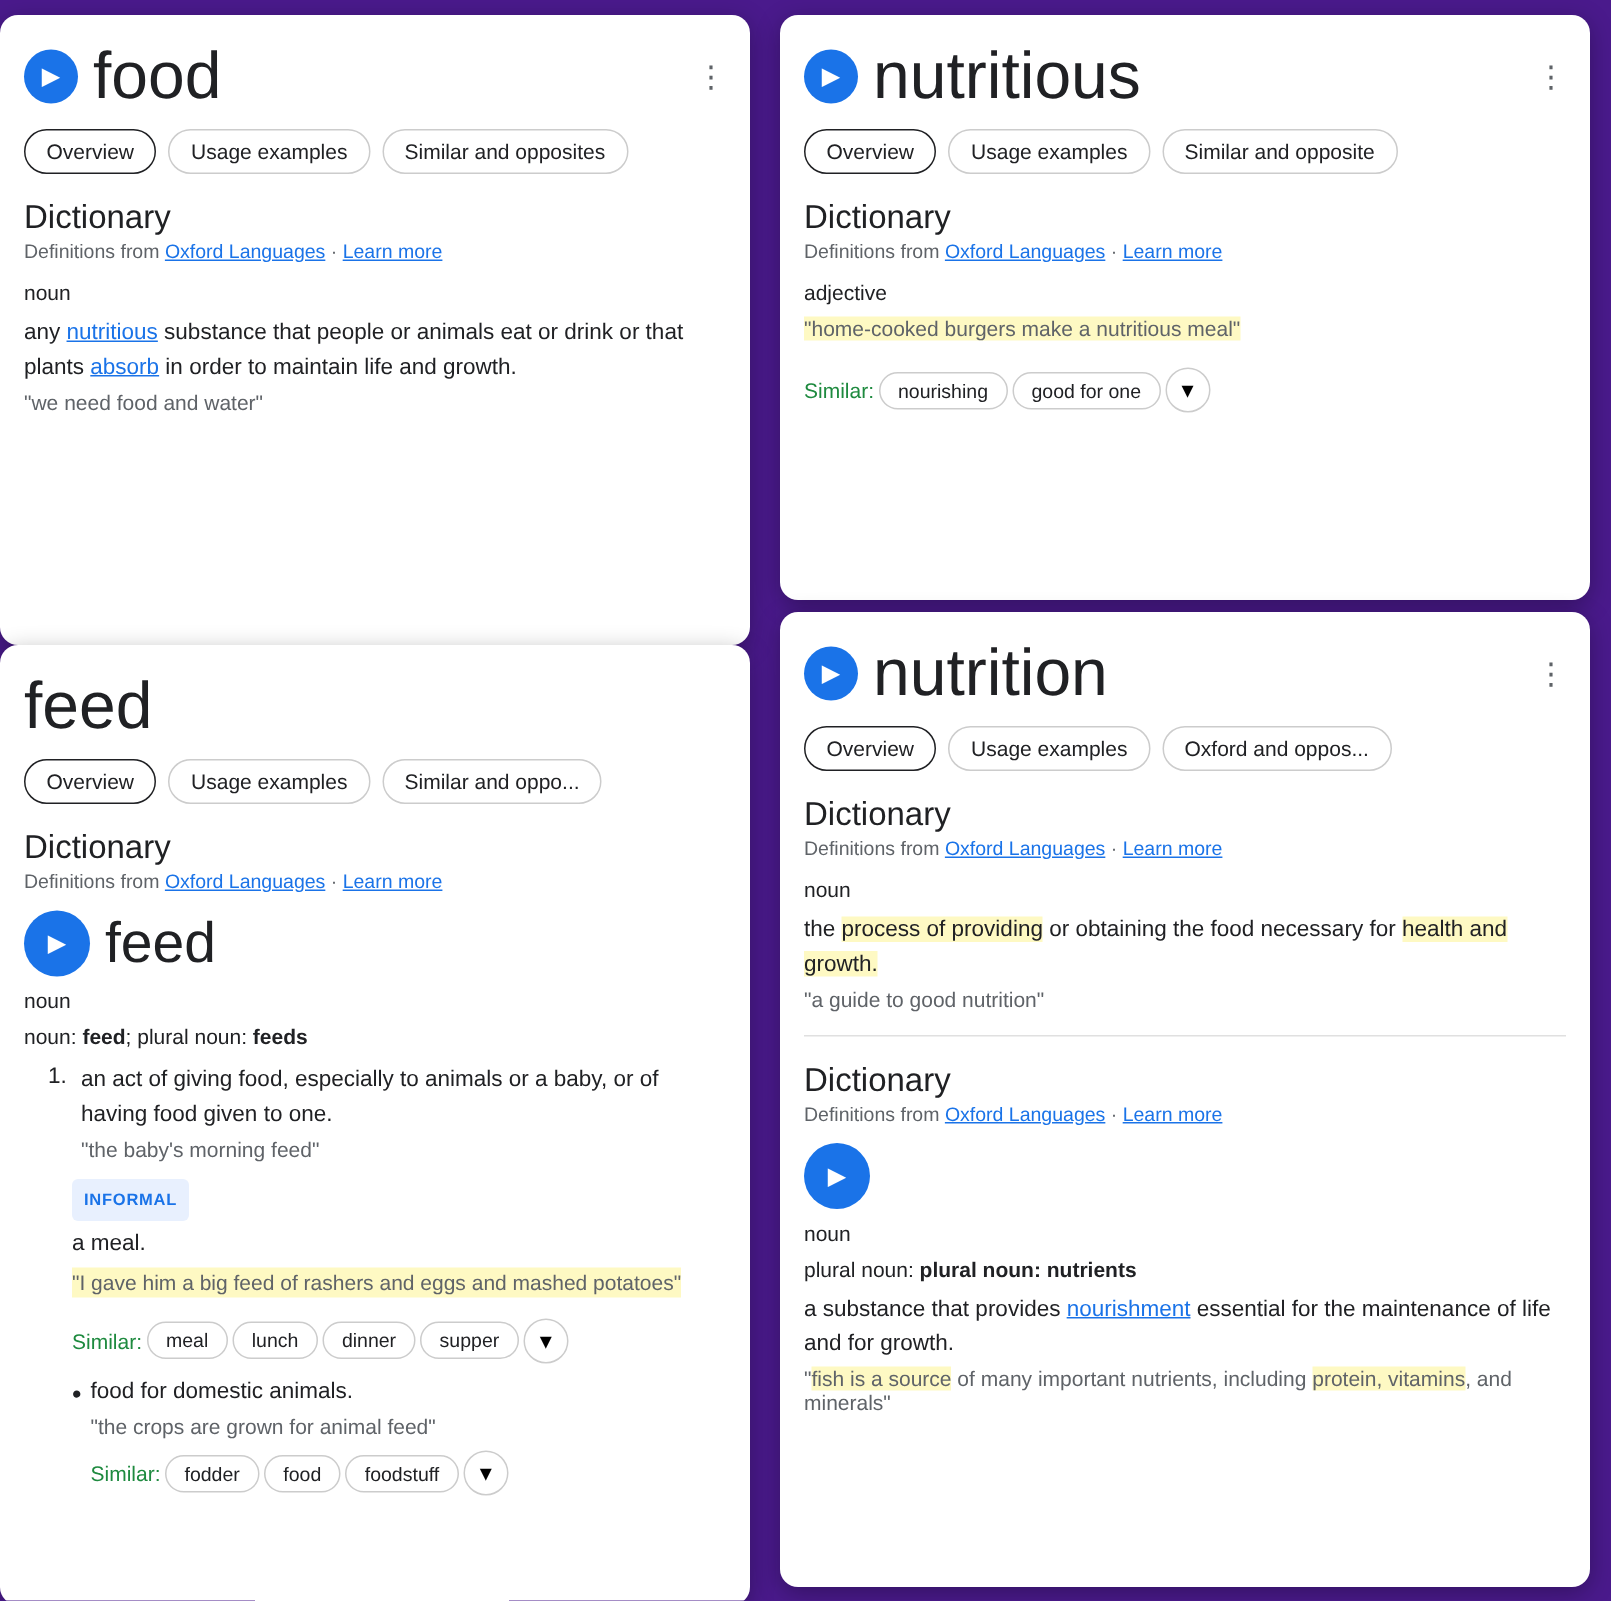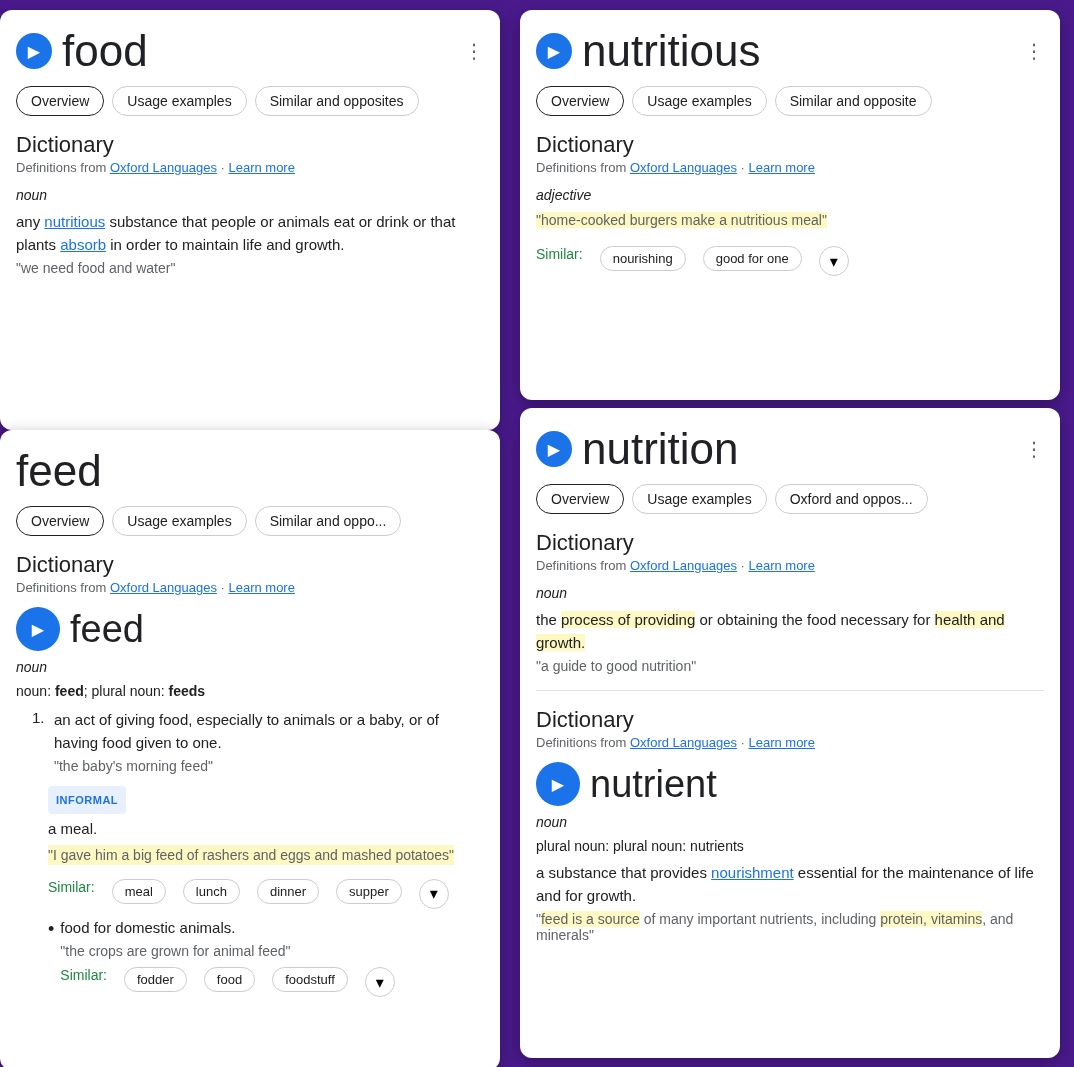--- a/index.html
+++ b/index.html
@@ -147,21 +147,20 @@
       color: #5f6368;
       margin-bottom: 12px;
     }
 
     .dict-source a {
       color: #1a73e8;
       text-decoration: underline;
     }
 
     .part-of-speech {
-      font-style: italic;
       font-size: 14px;
       color: #202124;
       margin-bottom: 8px;
     }
 
     .definition-text {
       font-size: 15px;
       color: #202124;
       line-height: 1.5;
       margin-bottom: 4px;
@@ -174,22 +173,22 @@
 
     .example-text {
       font-size: 14px;
       color: #5f6368;
       margin-bottom: 8px;
     }
 
     
     .similar-row {
       display: flex;
-      align-items: flex-start;
-      gap: 17px;
+      align-items: center;
+      gap: 3px;
       flex-wrap: wrap;
       margin-top: 6px;
     }
 
     .similar-label {
       font-size: 14px;
       color: #1e8a3f;
       font-weight: 500;
     }
 
@@ -440,30 +439,29 @@
   <div style="margin-top:16px; border-top:1px solid #e0e0e0; padding-top:16px;">
     <div class="dict-heading">Dictionary</div>
     <div class="dict-source">
       Definitions from <a>Oxford Languages</a> · <a>Learn more</a>
     </div>
 
     <div style="display:flex; align-items:center; gap:10px; margin-bottom:8px;">
       <div class="speaker-btn-sm">
         <span class="speaker-icon">▶</span>
       </div>
-      <span style="font-size:38px; font-weight:400; color:#202124;">nutrient</span>
     </div>
 
     <div class="part-of-speech">noun</div>
     <div class="noun-line">
-      plural noun: <strong style="font-weight:normal;">plural noun: nutrients</strong>
+      plural noun: <strong style="font-weight:bold;">plural noun: nutrients</strong>
     </div>
 
     <div style="margin-top:8px;">
       <div class="definition-text">
         a substance that provides <span class="underline-link">nourishment</span> essential for the maintenance of life and for growth.
       </div>
       <div class="example-text">
-        "<span class="process-highlight">feed is a source</span> of many important nutrients, including <span class="process-highlight">protein, vitamins</span>, and minerals"
+        "<span class="process-highlight">fish is a source</span> of many important nutrients, including <span class="process-highlight">protein, vitamins</span>, and minerals"
       </div>
     </div>
   </div>
 </div>
 
 </body></html>

